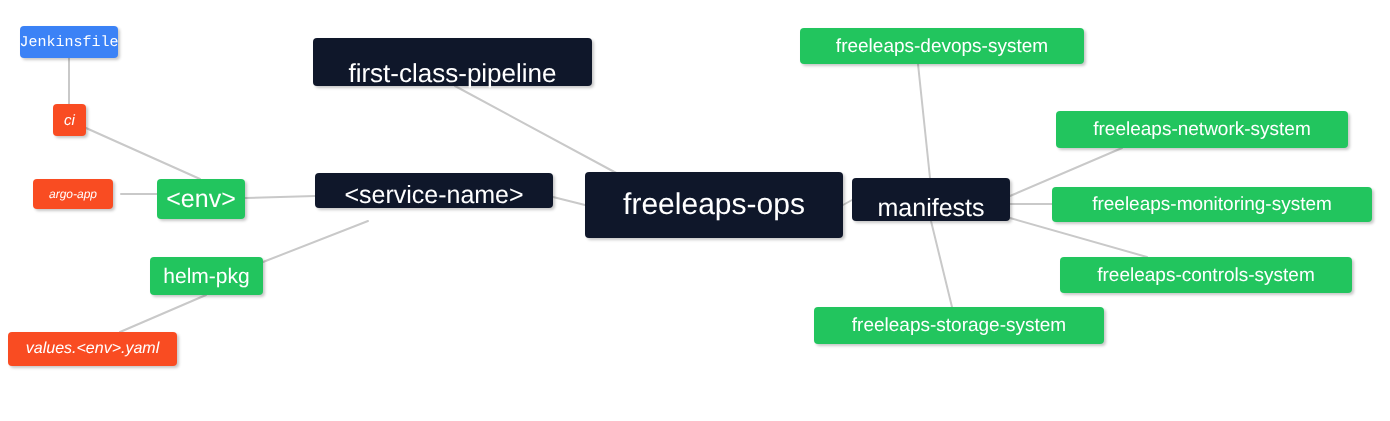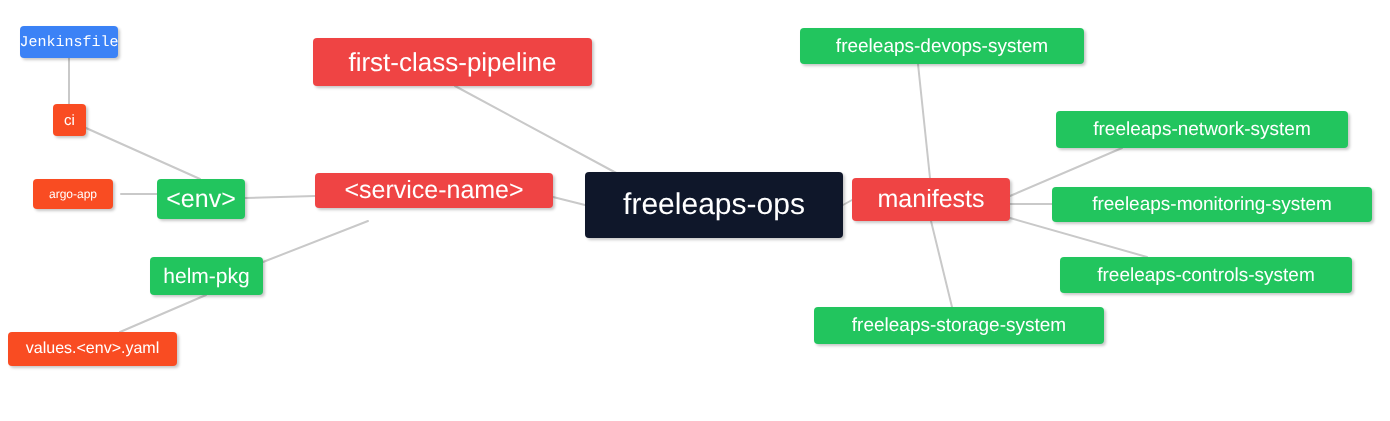--- a/index.html
+++ b/index.html
@@ -34,23 +34,23 @@
     justify-content: center;
     border-radius: 4px;
     color: #ffffff;
     white-space: nowrap;
     line-height: 1;
     letter-spacing: 0;
     box-shadow: 2px 2px 3px rgba(0,0,0,0.22);
     text-rendering: geometricPrecision;
   }
   .n-root   { background: #0f172a; }
-  .n-blue   { background: #ef4444; }
+  .n-blue   { background: #0f172a; align-items: flex-end; }
   .n-green  { background: #22c55e; }
-  .n-red    { background: #f94c22; }
+  .n-red    { background: #f94c22; font-style: italic; }
   .n-orange { background: #3b82f6; font-family: Liberation Mono, monospace; }
 </style>
 </head>
 <body>
 
 <div id="canvas">
   <svg id="edges" viewBox="0 0 1390 421" xmlns="http://www.w3.org/2000/svg">
       <line x1="585" y1="205" x2="553" y2="197" stroke="#c9c9c9" stroke-width="2" stroke-linecap="round"></line>
       <line x1="620" y1="175" x2="455" y2="86" stroke="#c9c9c9" stroke-width="2" stroke-linecap="round"></line>
       <line x1="843" y1="205" x2="852" y2="200" stroke="#c9c9c9" stroke-width="2" stroke-linecap="round"></line>

